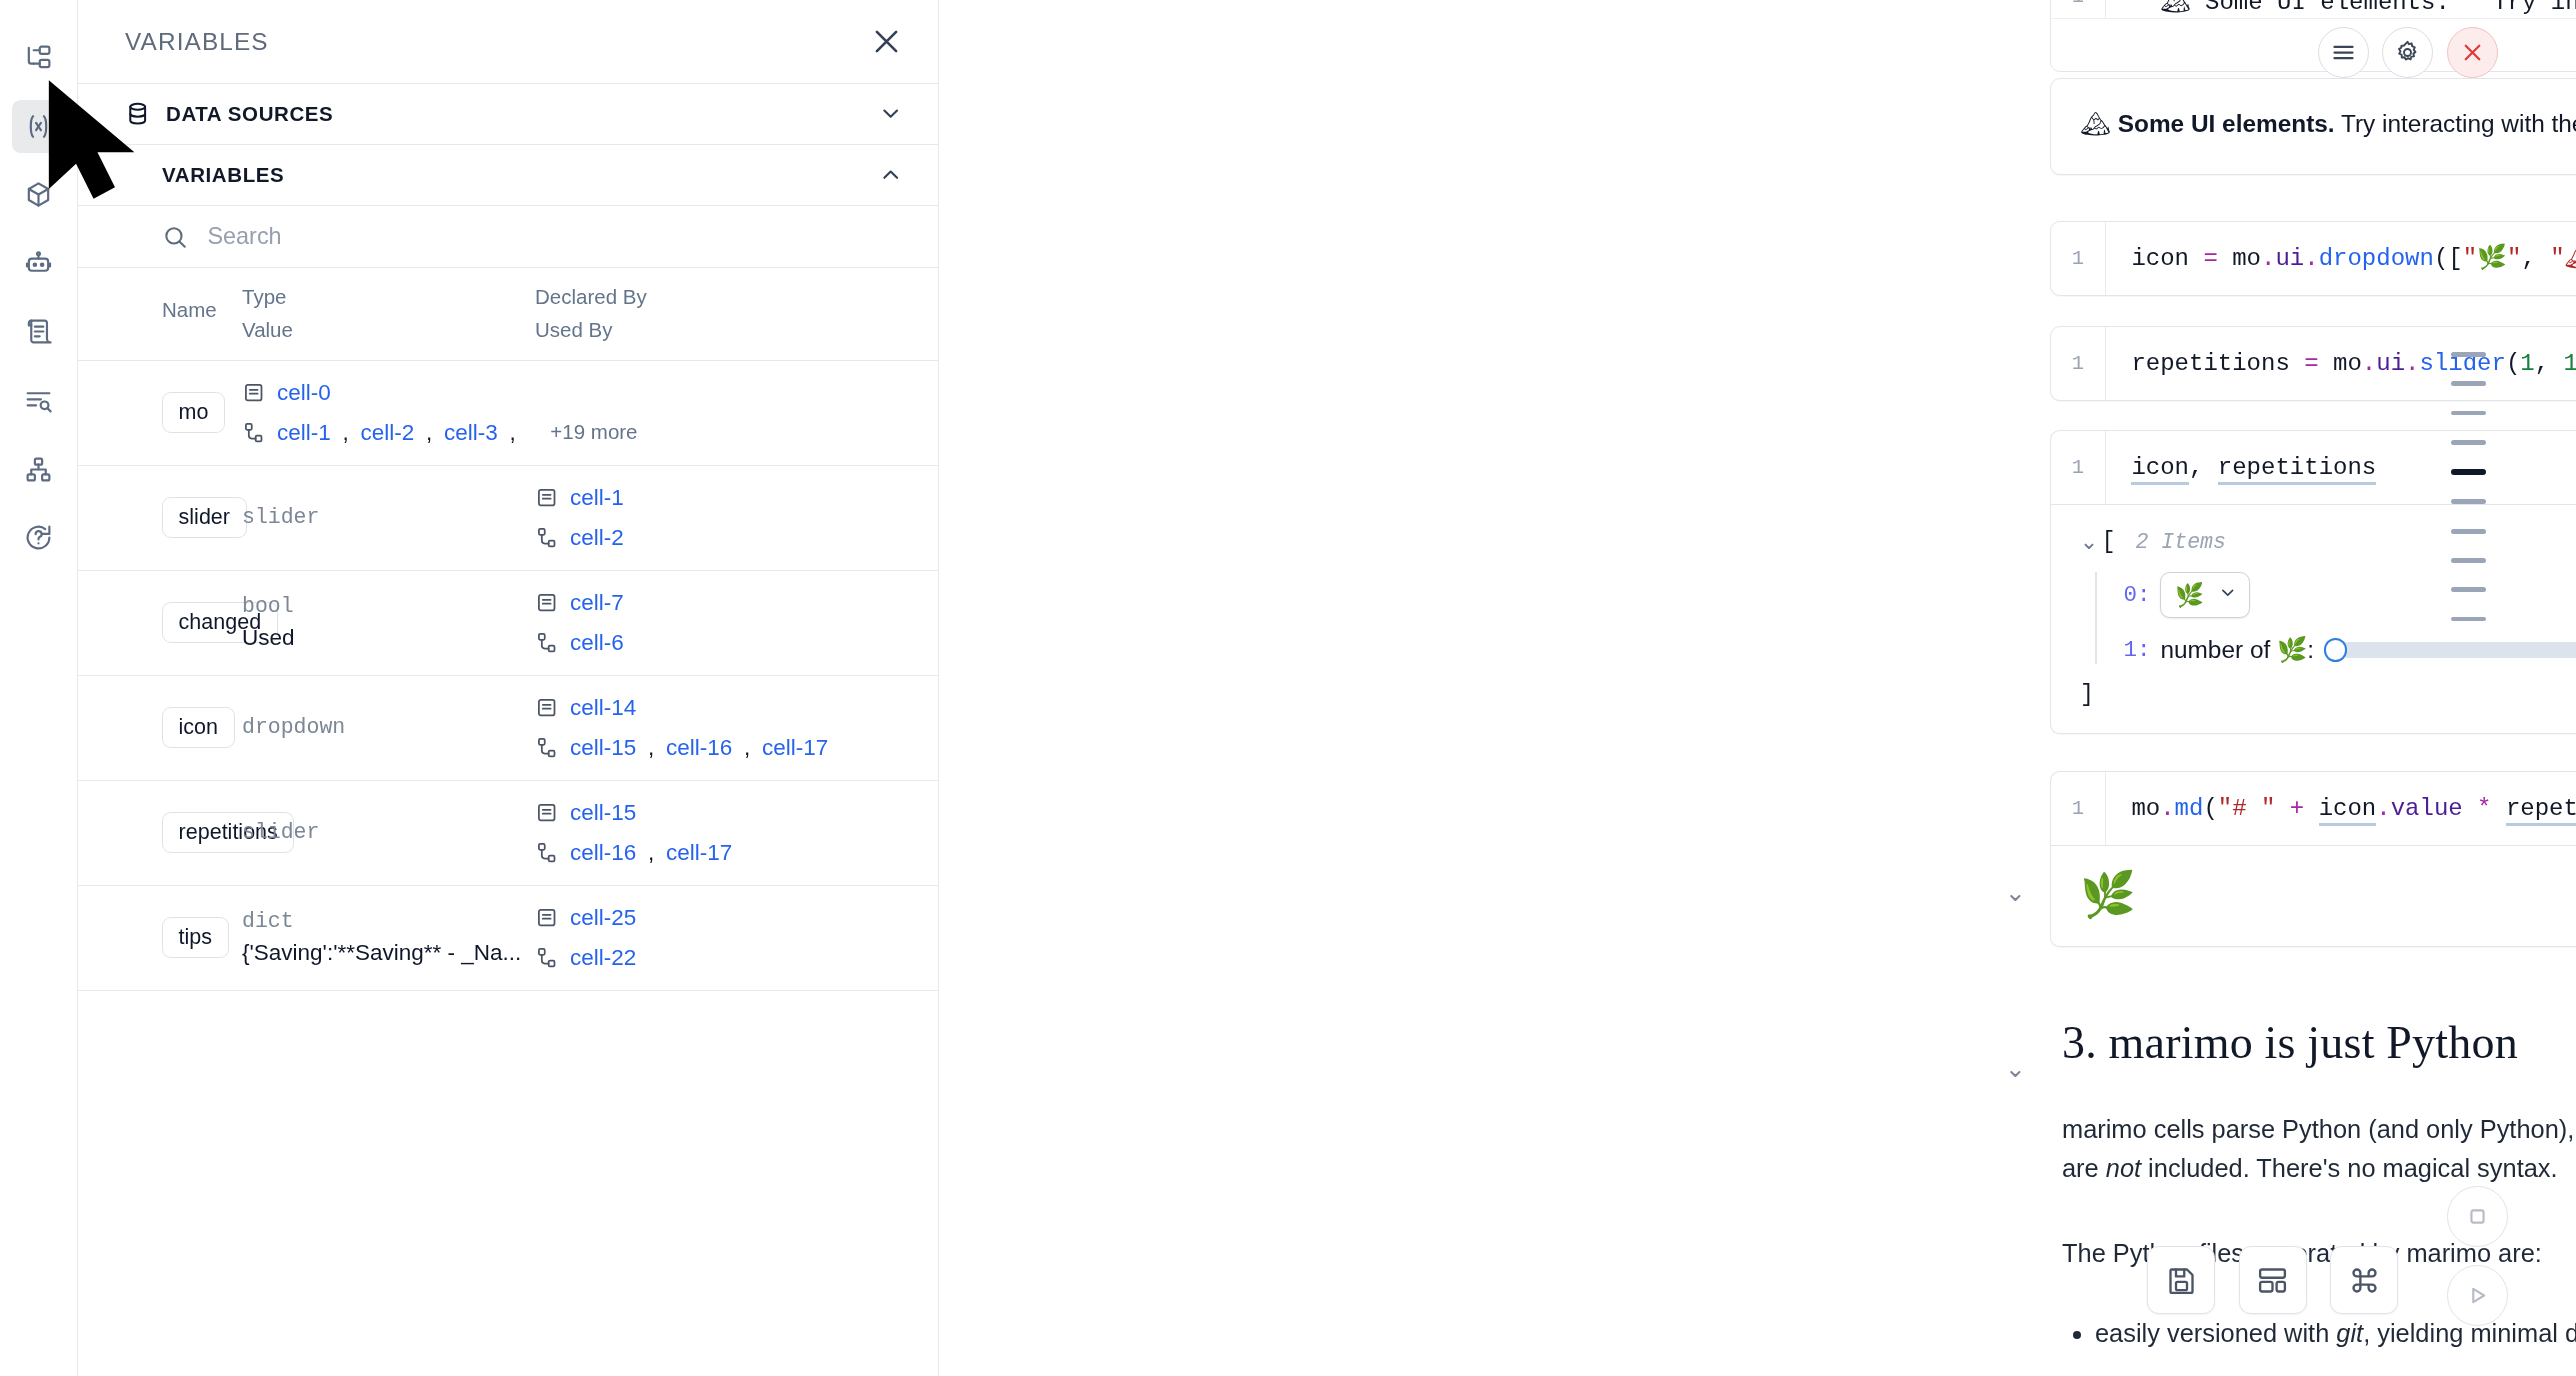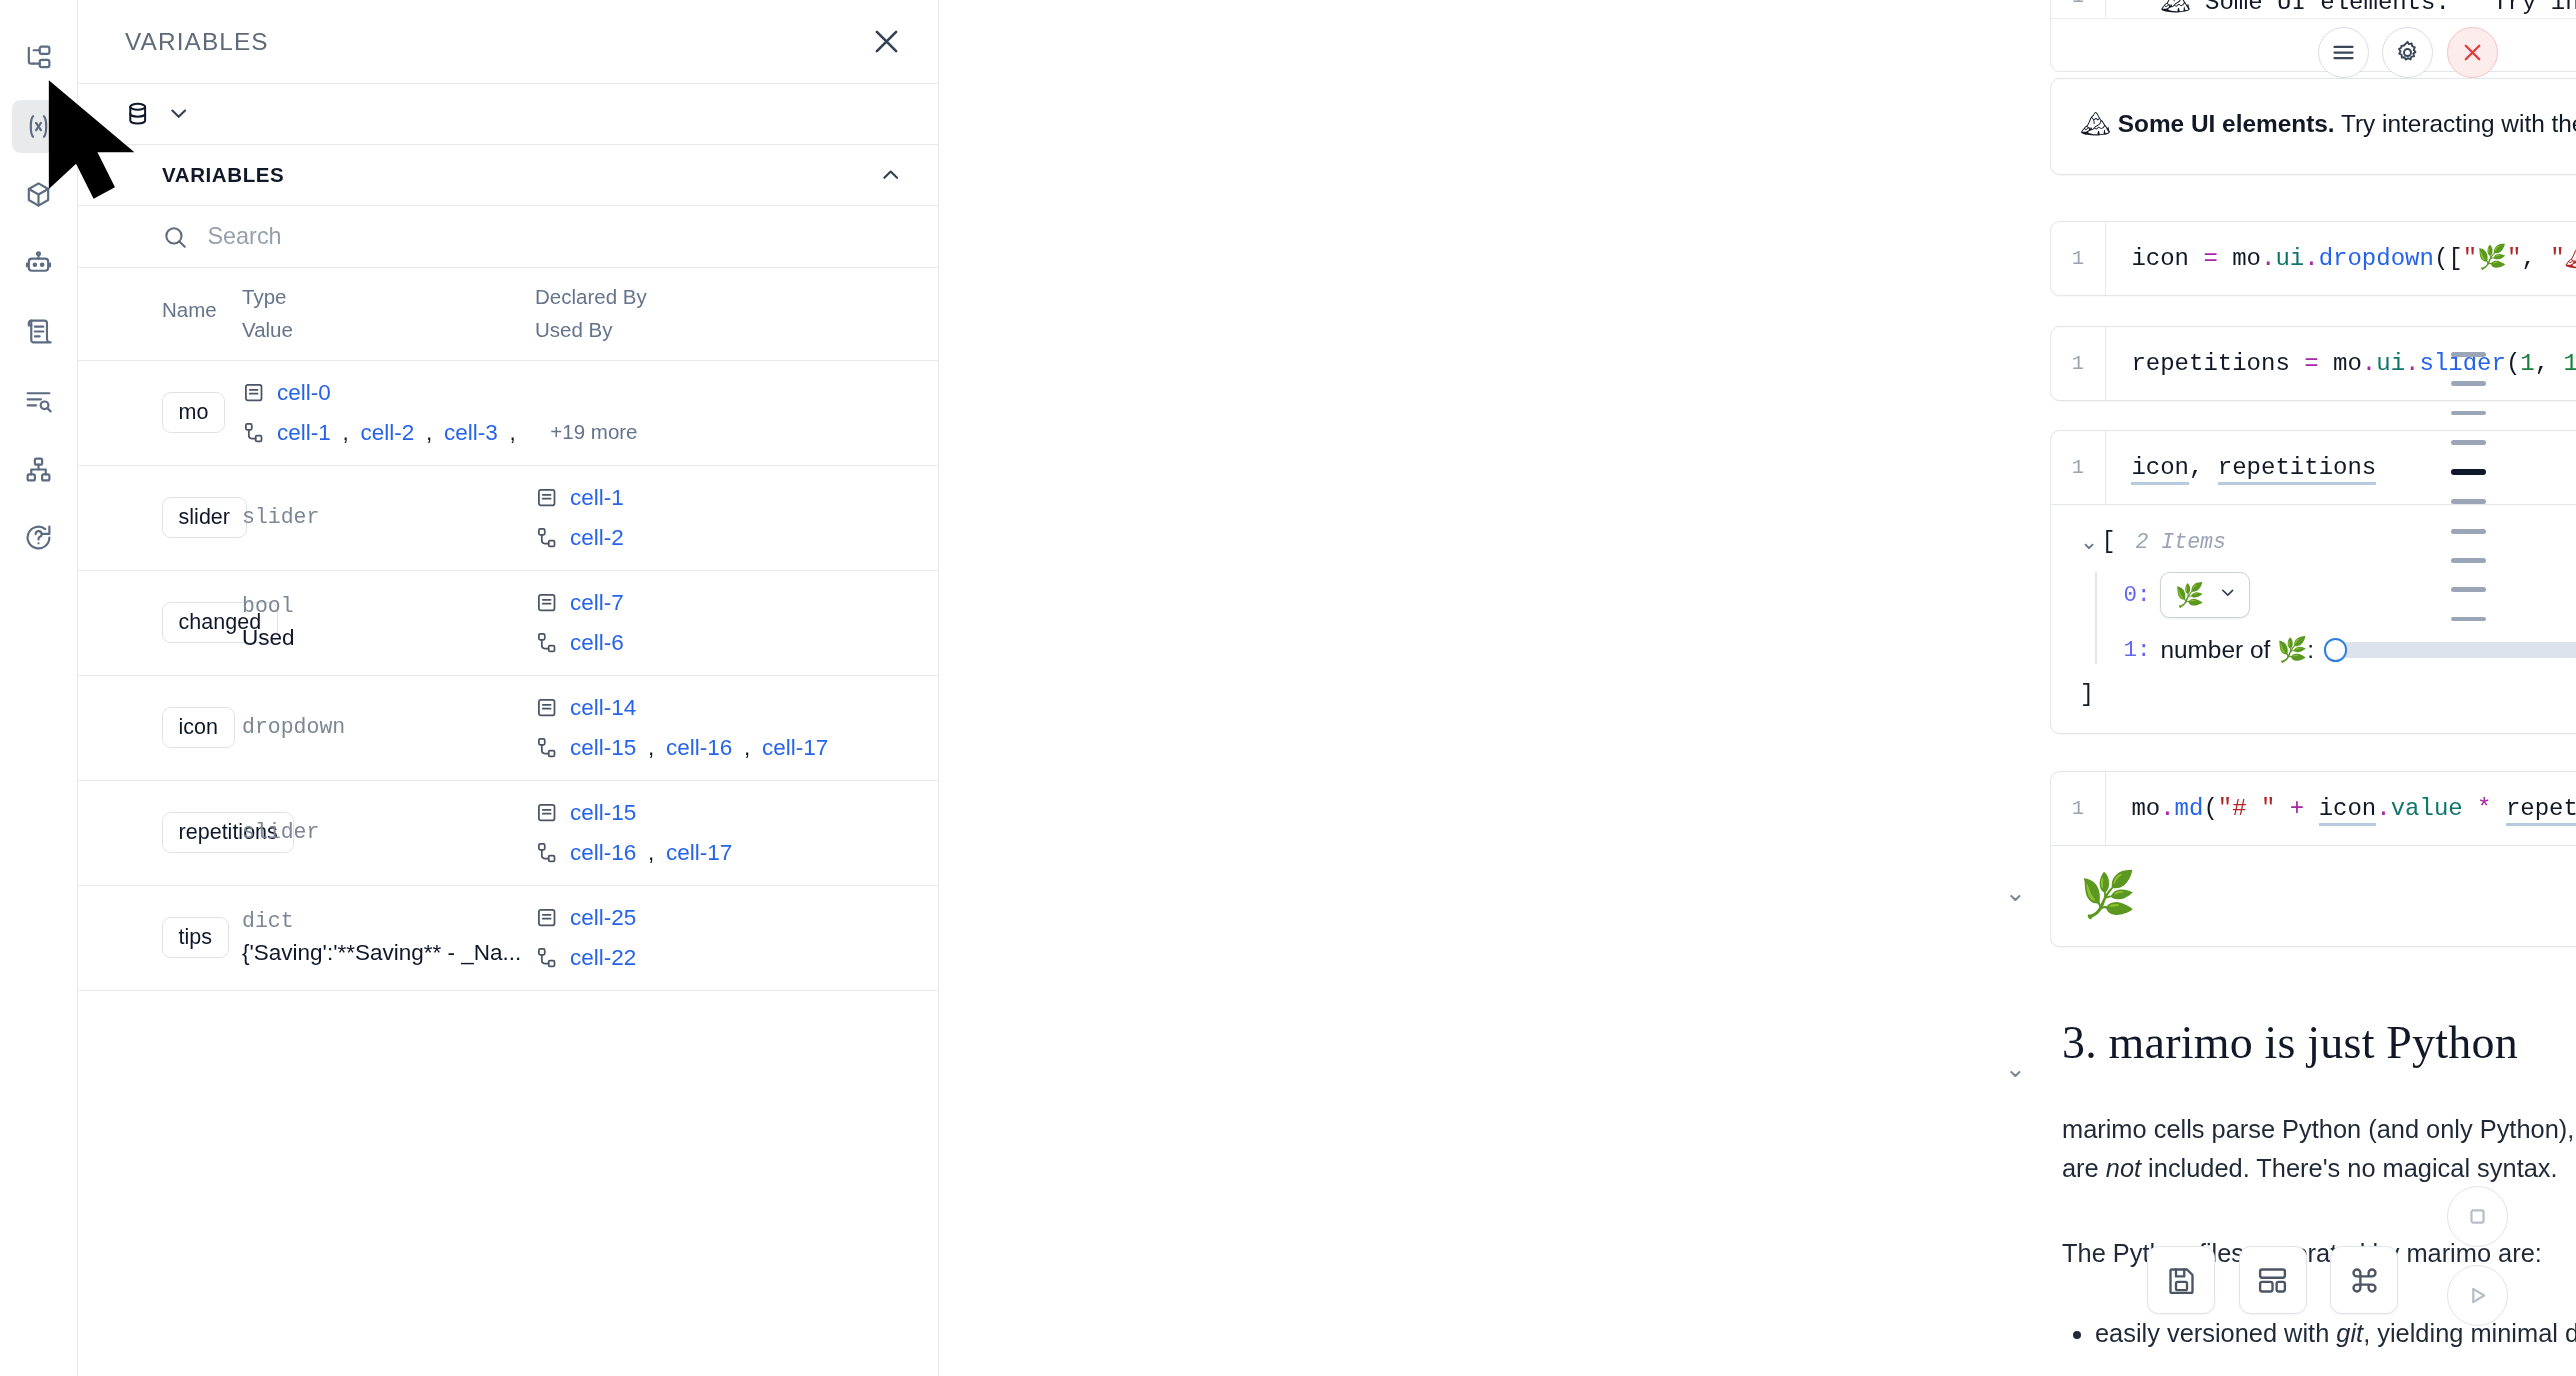--- a/index.html
+++ b/index.html
@@ -151,21 +151,21 @@
   }
   .code-line {
     font-family: "Liberation Mono", monospace;
     font-size: 24px; line-height: 1.5;
     padding: 18.6px 19.5px 18.6px 25.4px;
     white-space: pre; color: #111827;
     flex: 1; overflow: hidden;
   }
   .k-var   { color: #111827; }
   .k-op    { color: #a626a4; }
-  .k-attr  { color: #0f766e; }
+  .k-attr  { color: #4c1d95; }
   .k-fn    { color: #2563eb; }
   .k-str   { color: #b32626; }
   .k-num   { color: #17803d; }
   .k-punct { color: #111827; }
   .undl { border-bottom: 3.9px solid #b6cbe0; padding-bottom: 1px; }
 
   .out-box {
     border: 1px solid #e2e5e9; border-radius: 9.8px;
     background: #fff;
     box-shadow: 0 1px 1px rgba(15,23,42,.035);
@@ -392,20 +392,21 @@
     </div>
 
     <div class="section-row">
       <span class="sec-ico">
         <svg viewBox="0 0 24 24" fill="none" stroke="currentColor" stroke-width="1.9" stroke-linecap="round" stroke-linejoin="round">
           <ellipse cx="12" cy="5.5" rx="7" ry="2.8"></ellipse>
             <path d="M5 5.5v13c0 1.55 3.13 2.8 7 2.8s7-1.25 7-2.8v-13"></path>
             <path d="M5 12c0 1.55 3.13 2.8 7 2.8s7-1.25 7-2.8"></path>
         </svg>
       </span>
+      <span class="sec-label">DATA SOURCES</span>
       <span class="chev">
         <svg viewBox="0 0 24 24" fill="none" stroke="currentColor" stroke-width="2" stroke-linecap="round" stroke-linejoin="round">
             <path d="M6 9l6 6 6-6"></path>
           </svg>
       </span>
     </div>
 
     <div class="section-row indent">
       <span class="sec-label">VARIABLES</span>
       <span class="chev">

